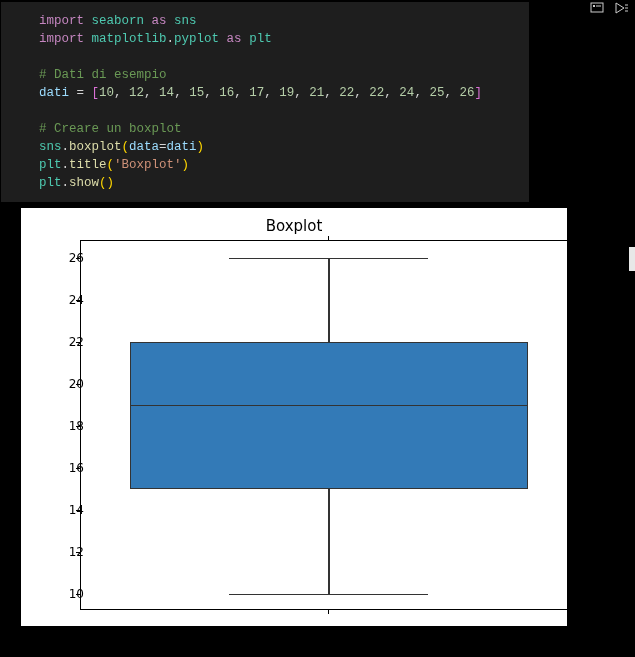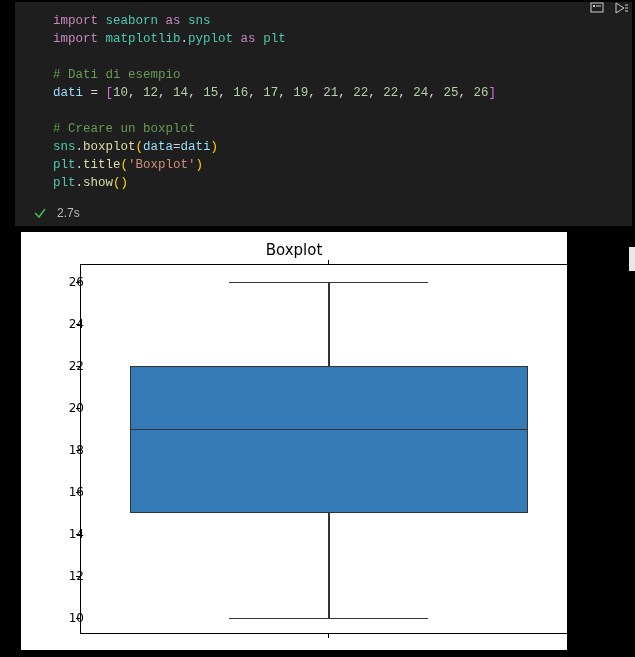--- a/index.html
+++ b/index.html
@@ -7,22 +7,22 @@
     padding: 0;
     background: #000;
     font-family: "Segoe UI", Arial, sans-serif;
     color: #ccc;
     width: 635px;
     height: 657px;
     overflow: hidden;
   }
   .cell {
     background: #1e1e1e;
-    width: 617px;
-    margin-left: 15px;
+    width: 528px;
+    margin-left: 1px;
     margin-top: 2px;
   }
   .toolbar {
     position: absolute;
     right: 5px;
     top: 0;
     display: flex;
     gap: 8px;
     height: 16px;
     align-items: center;
@@ -168,28 +168,20 @@
   <div class="code-area"><span class="tok-kw">import</span> <span class="tok-mod">seaborn</span> <span class="tok-kw">as</span> <span class="tok-mod">sns</span>
 <span class="tok-kw">import</span> <span class="tok-mod">matplotlib</span><span class="tok-def">.</span><span class="tok-mod">pyplot</span> <span class="tok-kw">as</span> <span class="tok-mod">plt</span>
 
 <span class="tok-com"># Dati di esempio</span>
 <span class="tok-var">dati</span><span class="tok-op"> = </span><span class="tok-brk">[</span><span class="tok-num">10</span><span class="tok-def">, </span><span class="tok-num">12</span><span class="tok-def">, </span><span class="tok-num">14</span><span class="tok-def">, </span><span class="tok-num">15</span><span class="tok-def">, </span><span class="tok-num">16</span><span class="tok-def">, </span><span class="tok-num">17</span><span class="tok-def">, </span><span class="tok-num">19</span><span class="tok-def">, </span><span class="tok-num">21</span><span class="tok-def">, </span><span class="tok-num">22</span><span class="tok-def">, </span><span class="tok-num">22</span><span class="tok-def">, </span><span class="tok-num">24</span><span class="tok-def">, </span><span class="tok-num">25</span><span class="tok-def">, </span><span class="tok-num">26</span><span class="tok-brk">]</span>
 
 <span class="tok-com"># Creare un boxplot</span>
 <span class="tok-mod">sns</span><span class="tok-def">.</span><span class="tok-func">boxplot</span><span class="tok-par">(</span><span class="tok-var">data</span><span class="tok-op">=</span><span class="tok-var">dati</span><span class="tok-par">)</span>
 <span class="tok-mod">plt</span><span class="tok-def">.</span><span class="tok-func">title</span><span class="tok-par">(</span><span class="tok-str">'Boxplot'</span><span class="tok-par">)</span>
 <span class="tok-mod">plt</span><span class="tok-def">.</span><span class="tok-func">show</span><span class="tok-par">(</span><span class="tok-par">)</span></div>
-  <div class="status">
-    <span>
-      <svg width="14" height="14" viewBox="0 0 14 14">
-        <path d="M2 7 L6 11 L12 3" fill="none" stroke="#3fb950" stroke-width="1.5"></path>
-      </svg>
-    </span>
-    <span>2.7s</span>
-  </div>
 </div>
 
 <div class="output">
   <div class="chart-title">Boxplot</div>
   <div class="plot-frame">
 
     <div class="y-ticklabel" style="top:16.83px">26</div>
     <div class="y-tickmark" style="top:16.83px"></div>
     <div class="y-tickmark-right" style="top:16.83px"></div>
 

